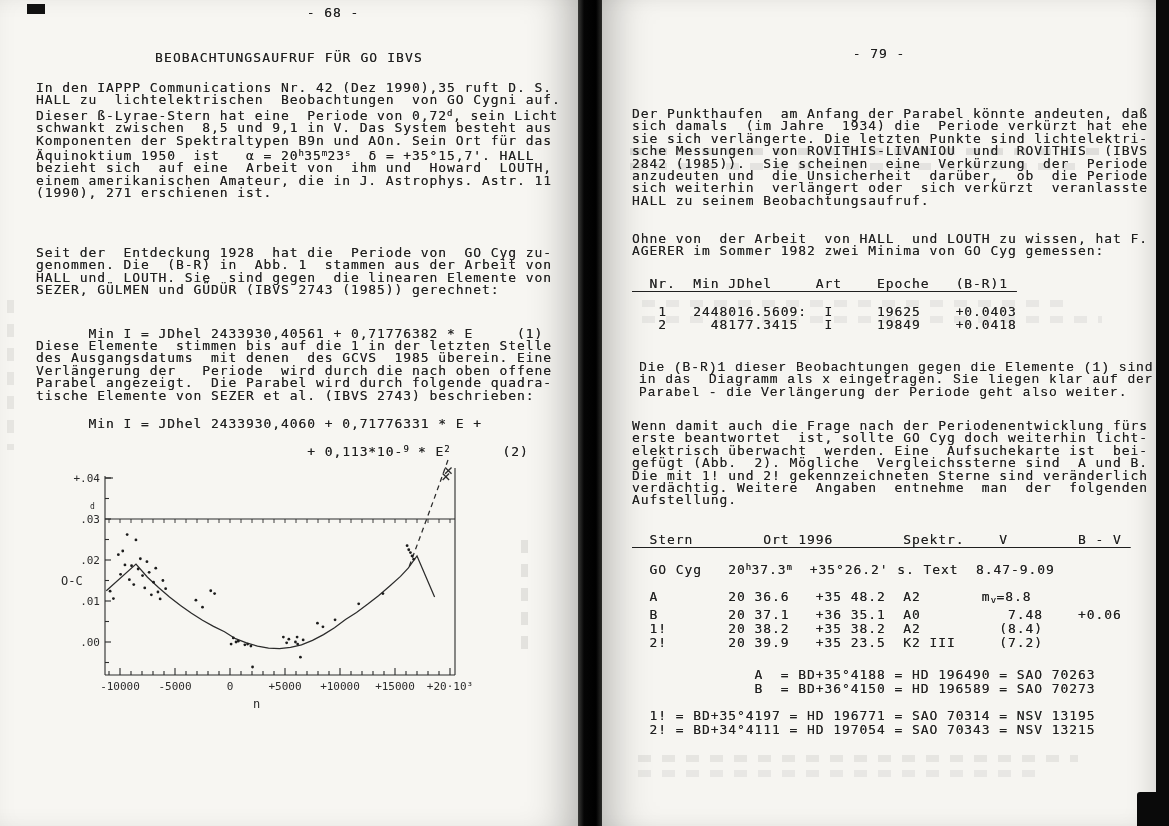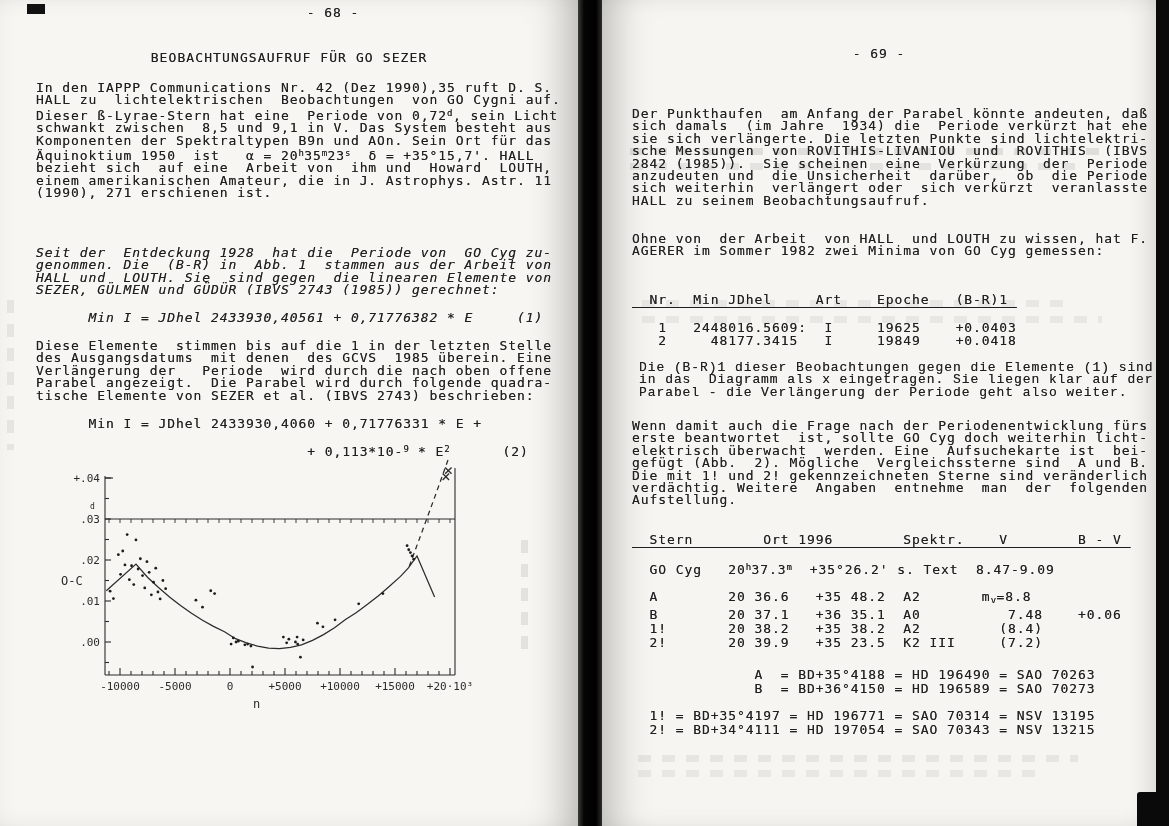--- a/index.html
+++ b/index.html
@@ -27,35 +27,35 @@
   svg text{font-family:"DejaVu Sans Mono",monospace;fill:#2b2b2b;}
   #oc-chart{position:absolute;left:55px;top:456px;}
 </style>
 </head>
 <body>
 
 <div id="scan">
 
   <div class="page" id="page-68">
     <div class="tx ctr" style="top:7px;margin-left:44px;">- 68 -</div>
-    <div class="tx ctr" style="top:52px;letter-spacing:1.1px;">BEOBACHTUNGSAUFRUF FÜR GO SEZER</div>
+    <div class="tx ctr" style="top:52px;letter-spacing:1.1px;">BEOBACHTUNGSAUFRUF FÜR GO IBVS</div>
     <div class="tx" style="left:36px;top:82px;">In den IAPPP Communications Nr. 42 (Dez 1990),35 ruft D. S.
 HALL zu  lichtelektrischen  Beobachtungen  von GO Cygni auf.
 Dieser ß-Lyrae-Stern hat eine  Periode von 0,72<sup>d</sup>, sein Licht
 schwankt zwischen  8,5 und 9,1 in V. Das System besteht aus
 Komponenten der Spektraltypen B9n und AOn. Sein Ort für das
 Äquinoktium 1950  ist   α = 20<sup>h</sup>35<sup>m</sup>23<sup>s</sup>  δ = +35°15,7'. HALL
 bezieht sich  auf eine  Arbeit von  ihm und  Howard  LOUTH,
 einem amerikanischen Amateur, die in J. Astrophys. Astr. 11
 (1990), 271 erschienen ist.</div>
-    <div class="tx" style="left:36px;top:247px;font-style:italic;">Seit der  Entdeckung 1928  hat die  Periode von  GO Cyg zu-
+    <div class="tx" style="left:36px;top:247px;">Seit der  Entdeckung 1928  hat die  Periode von  GO Cyg zu-
 genommen. Die  (B-R) in  Abb. 1  stammen aus der Arbeit von
 HALL und  LOUTH. Sie  sind gegen  die linearen Elemente von
 SEZER, GÜLMEN und GÜDÜR (IBVS 2743 (1985)) gerechnet:</div>
-    <div class="tx" style="left:36px;top:312px;font-style:italic;">      Min I = JDhel 2433930,40561 + 0,71776382 * E     (1)</div>
+    <div class="tx" style="left:36px;top:328px;">      Min I = JDhel 2433930,40561 + 0,71776382 * E     (1)</div>
     <div class="tx" style="left:36px;top:340px;">Diese Elemente  stimmen bis auf die 1 in der letzten Stelle
 des Ausgangsdatums  mit denen  des GCVS  1985 überein. Eine
 Verlängerung der   Periode  wird durch die nach oben offene
 Parabel angezeigt.  Die Parabel wird durch folgende quadra-
 tische Elemente von SEZER et al. (IBVS 2743) beschrieben:</div>
     <div class="tx" style="left:36px;top:418px;">      Min I = JDhel 2433930,4060 + 0,71776331 * E +
 
                                + 0,113*10-<sup>9</sup> * E<sup>2</sup>      (2)</div>
 
     <svg id="oc-chart" width="440" height="262">
@@ -214,32 +214,32 @@
         <line x1="390.139" y1="11.420000000000005" x2="396.539" y2="17.820000000000004" stroke="#2b2b2b" stroke-width="1.3"></line>
         <line x1="390.139" y1="17.820000000000004" x2="396.539" y2="11.420000000000005" stroke="#2b2b2b" stroke-width="1.3"></line>
       </svg>
 
 
     <div class="ghost v" style="left:528px;top:540px;width:120px;opacity:.09;"></div>
     <div class="ghost v" style="left:14px;top:300px;width:150px;opacity:.07;"></div>
   </div>
 
   <div class="page" id="page-69">
-    <div class="tx ctr" style="top:48px;">- 69 -</div>
+    <div class="tx ctr" style="top:48px;">- 79 -</div>
     <div class="tx" style="left:30px;top:108px;">Der Punkthaufen  am Anfang der Parabel könnte andeuten, daß
 sich damals  (im Jahre  1934) die  Periode verkürzt hat ehe
 sie sich verlängerte. Die letzten Punkte sind lichtelektri-
 sche Messungen  von ROVITHIS-LIVANIOU  und  ROVITHIS  (IBVS
 2842 (1985)).  Sie scheinen  eine  Verkürzung  der  Periode
 anzudeuten und  die Unsicherheit  darüber,  ob  die Periode
 sich weiterhin  verlängert oder  sich verkürzt  veranlasste
 HALL zu seinem Beobachtungsaufruf.</div>
     <div class="tx" style="left:30px;top:233px;">Ohne von  der Arbeit  von HALL  und LOUTH zu wissen, hat F.
 AGERER im Sommer 1982 zwei Minima von GO Cyg gemessen:</div>
-    <div class="tx tbl" style="left:30px;top:277px;margin-top:16px;"><span class="ul">  Nr.  Min JDhel     Art    Epoche   (B-R)1 </span>
+    <div class="tx tbl" style="left:30px;top:277px;"><span class="ul">  Nr.  Min JDhel     Art    Epoche   (B-R)1 </span>
 
    1   2448016.5609:  I     19625    +0.0403
    2     48177.3415   I     19849    +0.0418
 </div>
     <div class="tx" style="left:37px;top:362px;font-family:Liberation Mono, monospace;">Die (B-R)1 dieser Beobachtungen gegen die Elemente (1) sind
 in das  Diagramm als x eingetragen. Sie liegen klar auf der
 Parabel - die Verlängerung der Periode geht also weiter.</div>
     <div class="tx" style="left:30px;top:420px;">Wenn damit auch die Frage nach der Periodenentwicklung fürs
 erste beantwortet  ist, sollte GO Cyg doch weiterhin licht-
 elektrisch überwacht  werden. Eine  Aufsuchekarte ist  bei-

